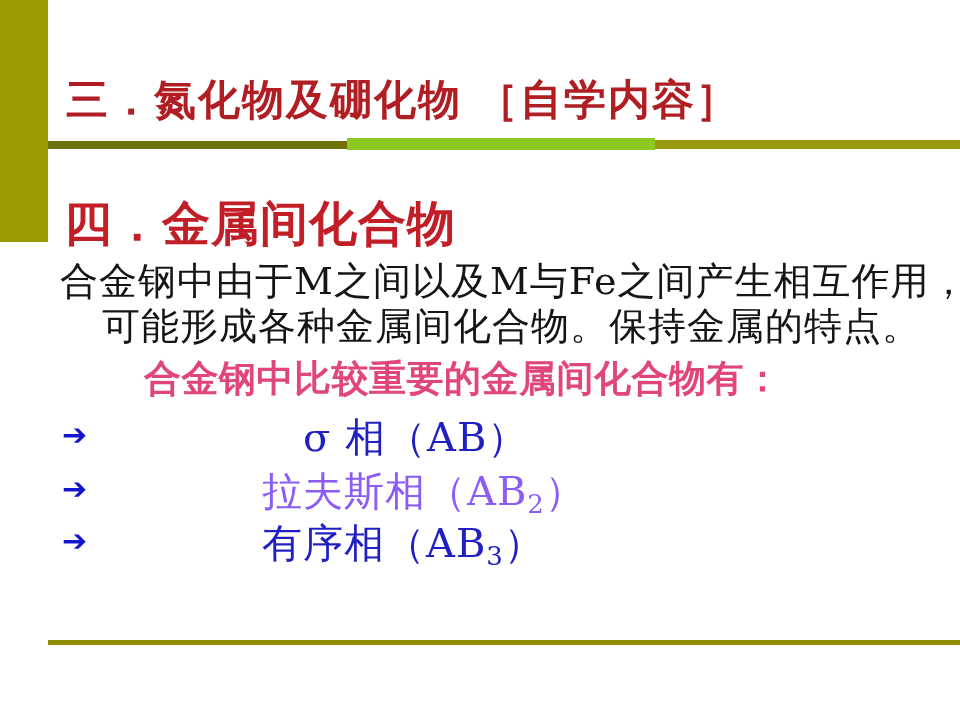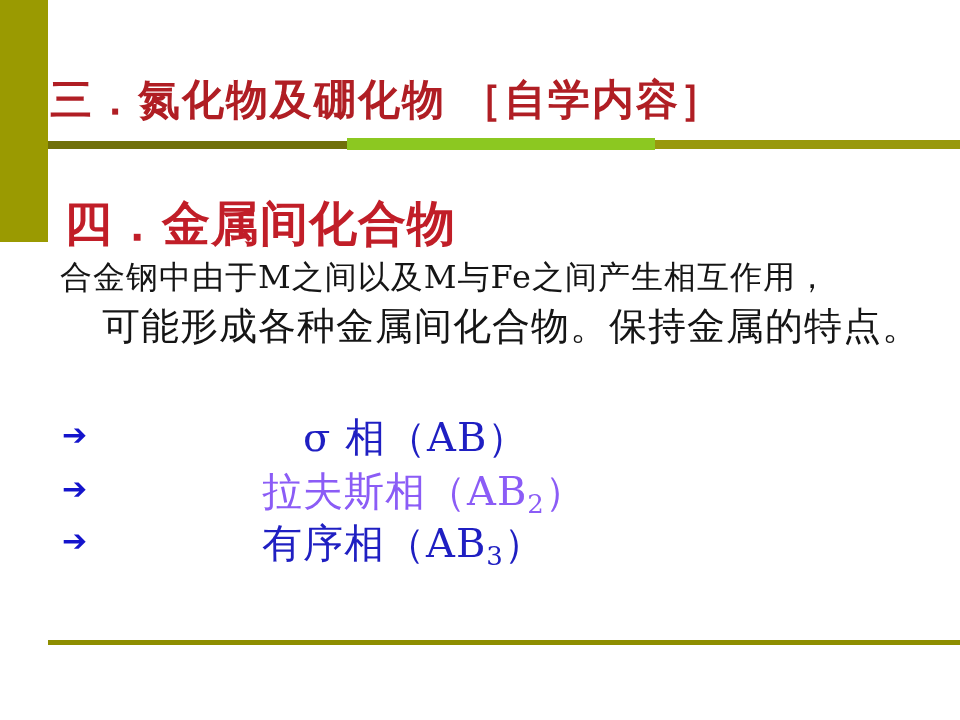--- a/index.html
+++ b/index.html
@@ -20,35 +20,35 @@
 
   
   .bar-left  { left: 48px;  top: 141px; width: 299px; height: 8px; }
   .bar-green { left: 347px; top: 138px; width: 308px; height: 12px; }
   .bar-right { left: 655px; top: 140px; width: 305px; height: 9px; }
 
   
   .bottom-line { left: 48px; top: 640px; width: 912px; height: 5px; }
 
   .title {
-    left: 50px; top: 72px; width: 880px;
+    left: 66px; top: 72px; width: 880px;
     font-size: 42px; font-weight: bold; letter-spacing: 2px;
     white-space: nowrap;
   }
   .title .bracket { margin-left: 14px; }
 
   .heading {
     left: 64px; top: 192px; width: 880px;
     font-size: 48px; font-weight: bold; letter-spacing: 1px;
     white-space: nowrap;
   }
 
   .para-line1 {
     left: 60px; top: 256px; width: 895px;
-    font-size: 32px; letter-spacing: 1px; white-space: nowrap;
+    font-size: 38px; letter-spacing: 1px; white-space: nowrap;
   }
   .para-line2 {
     left: 102px; top: 301px; width: 860px;
     font-size: 38px; letter-spacing: 1px; white-space: nowrap;
   }
 
   .highlight {
     left: 144px; top: 354px; width: 780px;
     font-family: "DejaVu Sans", sans-serif;
     font-size: 37px; font-weight: bold; letter-spacing: 0.5px;
@@ -86,20 +86,21 @@
 
   <div class="abs bar-left" style="background-color: rgb(112, 112, 10);"></div>
   <div class="abs bar-green" style="background-color: rgb(140, 200, 33);"></div>
   <div class="abs bar-right" style="background-color: rgb(153, 153, 13);"></div>
 
   <div class="abs heading" style="color: rgb(193, 30, 40);">四．金属间化合物</div>
 
   <div class="abs para-line1" style="color: rgb(21, 21, 21);">合金钢中由于M之间以及M与Fe之间产生相互作用，</div>
   <div class="abs para-line2" style="color: rgb(21, 21, 21);">可能形成各种金属间化合物。保持金属的特点。</div>
 
+  <div class="abs highlight" style="color: rgb(224, 69, 124);">合金钢中比较重要的金属间化合物有：</div>
 
   <div class="abs bullet-row bullet-row-1">
     <span class="bullet-arrow" style="color: rgb(20, 20, 204);">➔</span>
     <span class="bullet-text" style="color: rgb(31, 31, 194);"><span>σ 相（AB</span><sub></sub><span>）</span></span>
   </div>
 
   <div class="abs bullet-row bullet-row-2">
     <span class="bullet-arrow" style="color: rgb(20, 20, 204);">➔</span>
     <span class="bullet-text" style="color: #8b5cf6; text-align: right;"><span>拉夫斯相（AB</span><sub>2</sub><span>）</span></span>
   </div>

